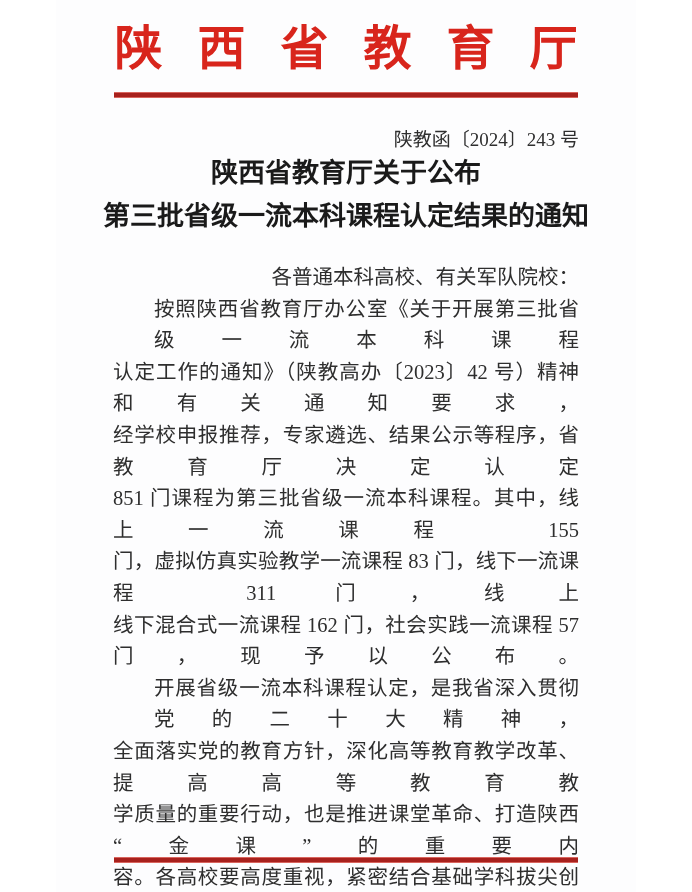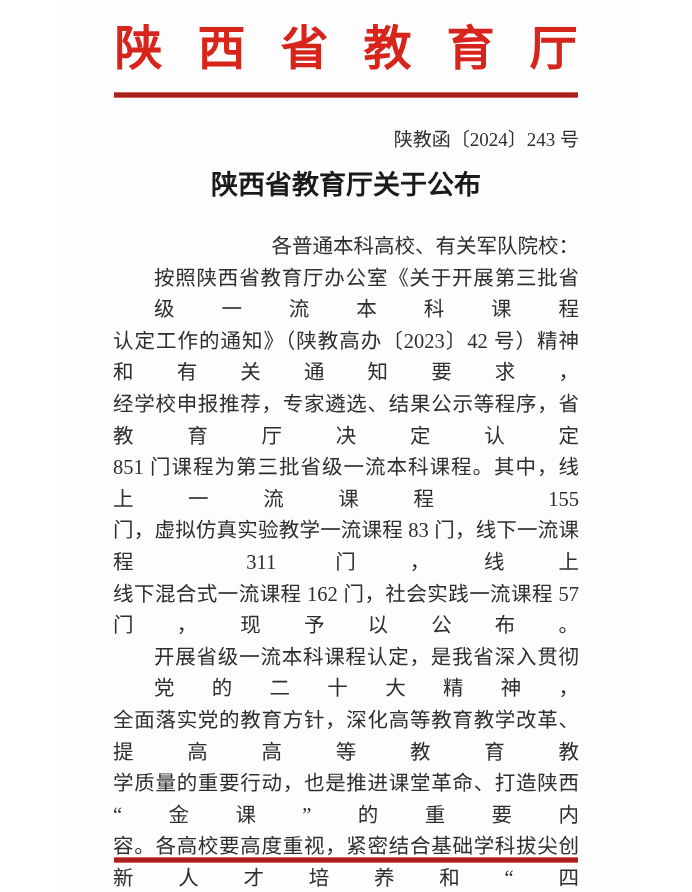--- a/index.html
+++ b/index.html
@@ -39,21 +39,21 @@
   .rule-bottom {
     position: absolute;
     left: 58px;
     right: 58px;
     top: 857px;
     height: 6px;
     margin: 0;
   }
   
   .doc-number {
-    margin: 29px 57px 12px 57px;
+    margin: 29px 57px 0 57px;
     text-align: right;
     font-size: 19px;
     line-height: 25px;
     color: #2f2f2f;
   }
   
   .doc-title {
     text-align: center;
     color: var(--title-ink, #1a1a1a);
     font-weight: bold;
@@ -84,20 +84,21 @@
 <div class="page">
 
   <div class="letterhead">陕西省教育厅</div>
 
   <div class="rule"></div>
 
   <div class="doc-number">陕教函〔2024〕243 号</div>
 
   <div class="doc-title">
     <div>陕西省教育厅关于公布</div>
+    <div>第三批省级一流本科课程认定结果的通知</div>
   </div>
 
   <div class="doc-body">
     <div class="line">各普通本科高校、有关军队院校：</div>
 
   <div>
         <div class="line indent just">按照陕西省教育厅办公室《关于开展第三批省级一流本科课程</div>
         <div class="line just">认定工作的通知》（陕教高办〔2023〕42 号）精神和有关通知要求，</div>
         <div class="line just">经学校申报推荐，专家遴选、结果公示等程序，省教育厅决定认定</div>
         <div class="line just">851 门课程为第三批省级一流本科课程。其中，线上一流课程 155</div>

